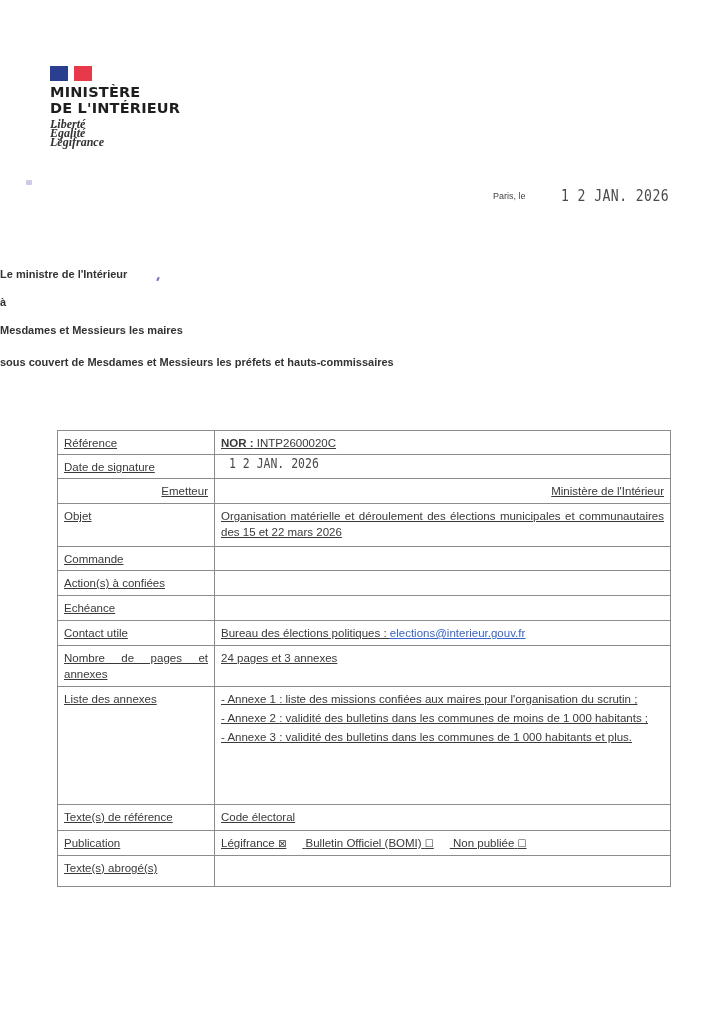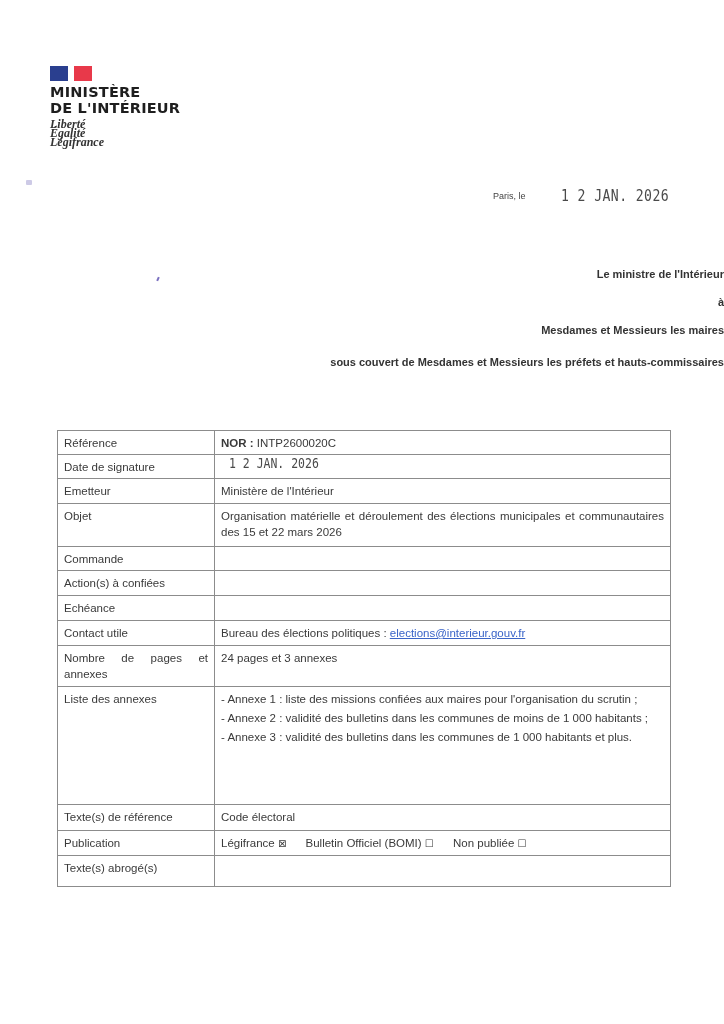--- a/index.html
+++ b/index.html
@@ -12,24 +12,24 @@
     .flag .blue { width: 18px; background: #2a3f8f; }
     .flag .white { width: 6px; background: #ffffff; }
     .flag .red { width: 18px; background: #e8394a; }
     .ministry { font-family: "DejaVu Sans", sans-serif; font-weight: bold; font-size: 14.5px; line-height: 16px; color: #1e1e1e; letter-spacing: 0.2px; }
     .motto { margin-top: 4px; font-family: "Liberation Serif", serif; font-style: italic; font-weight: bold; font-size: 12px; line-height: 9px; color: #333; }
     .stray-mark { position: absolute; left: 26px; top: 180px; width: 6px; height: 5px; background: #b8b4dc; opacity: 0.7; border-radius: 1px; }
     .stray-mark2 { position: absolute; left: 157px; top: 277px; width: 2px; height: 4px; background: #7a70c0; transform: rotate(25deg); }
     .date-line { position: absolute; left: 493px; top: 186px; display: flex; align-items: center; gap: 21px; }
     .date-prefix { font-size: 9px; color: #444; margin-right: 14px; }
     .stamp { font-family: "DejaVu Sans Mono", monospace; font-size: 16px; color: #4a4a4a; letter-spacing: 0.5px; transform: scaleX(0.82); transform-origin: left; display: inline-block; }
-    .address { position: absolute; left: 0; width: 724px; text-align: right; font-weight: bold; font-size: 11px; color: #333; }
+    .address { position: absolute; left: 0; width: 724px; text-align: left; font-weight: bold; font-size: 11px; color: #333; }
     table.meta {
       position: absolute; left: 57px; top: 430px; width: 614px;
-      border-collapse: collapse; font-size: 11.5px; color: #3a3a3a;
+      border-collapse: collapse; font-size: 11.5px; color: #3a3a3a; text-decoration: underline;
     }
     table.meta td { border: 1px solid #8c8c8c; padding: 4px 6px 3px 6px; vertical-align: top; line-height: 16px; }
     table.meta td.label { width: 144px; }
     .just { text-align: justify; margin-top: 8px; }
     .bold { font-weight: bold; }
     .link { color: #3a64c8; text-decoration: underline; }
     .annex { margin: 0 0 3px 0; text-align: justify; }
     .annex:last-child { margin-bottom: 0; }
     .checkbox { font-family: "DejaVu Sans", sans-serif; font-size: 10px; }
     .pub-item { margin-right: 16px; }
@@ -69,21 +69,21 @@
 <table class="meta">
   <tbody>
       <tr style="height:24px;">
     <td class="label">Référence</td>
     <td><span class="bold">NOR :</span><span> INTP2600020C</span></td>
   </tr>
   <tr style="height:24px;">
     <td class="label">Date de signature</td>
     <td style="padding-top:1px;"><span class="stamp-cell">1 2 JAN. 2026</span></td>
   </tr>
-  <tr style="height:25px;">
+  <tr style="height:25px;text-align:right;">
     <td class="label">Emetteur</td>
     <td>Ministère de l'Intérieur</td>
   </tr>
   <tr style="height:43px;">
     <td class="label">Objet</td>
     <td class="just">Organisation matérielle et déroulement des élections municipales et communautaires des 15 et 22 mars 2026</td>
   </tr>
   <tr style="height:24px;">
     <td class="label">Commande</td>
     <td></td>

